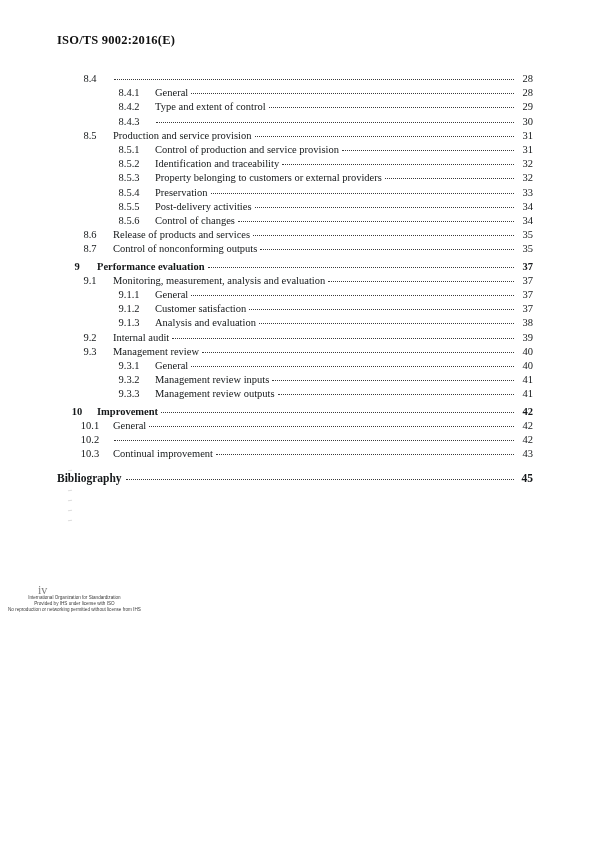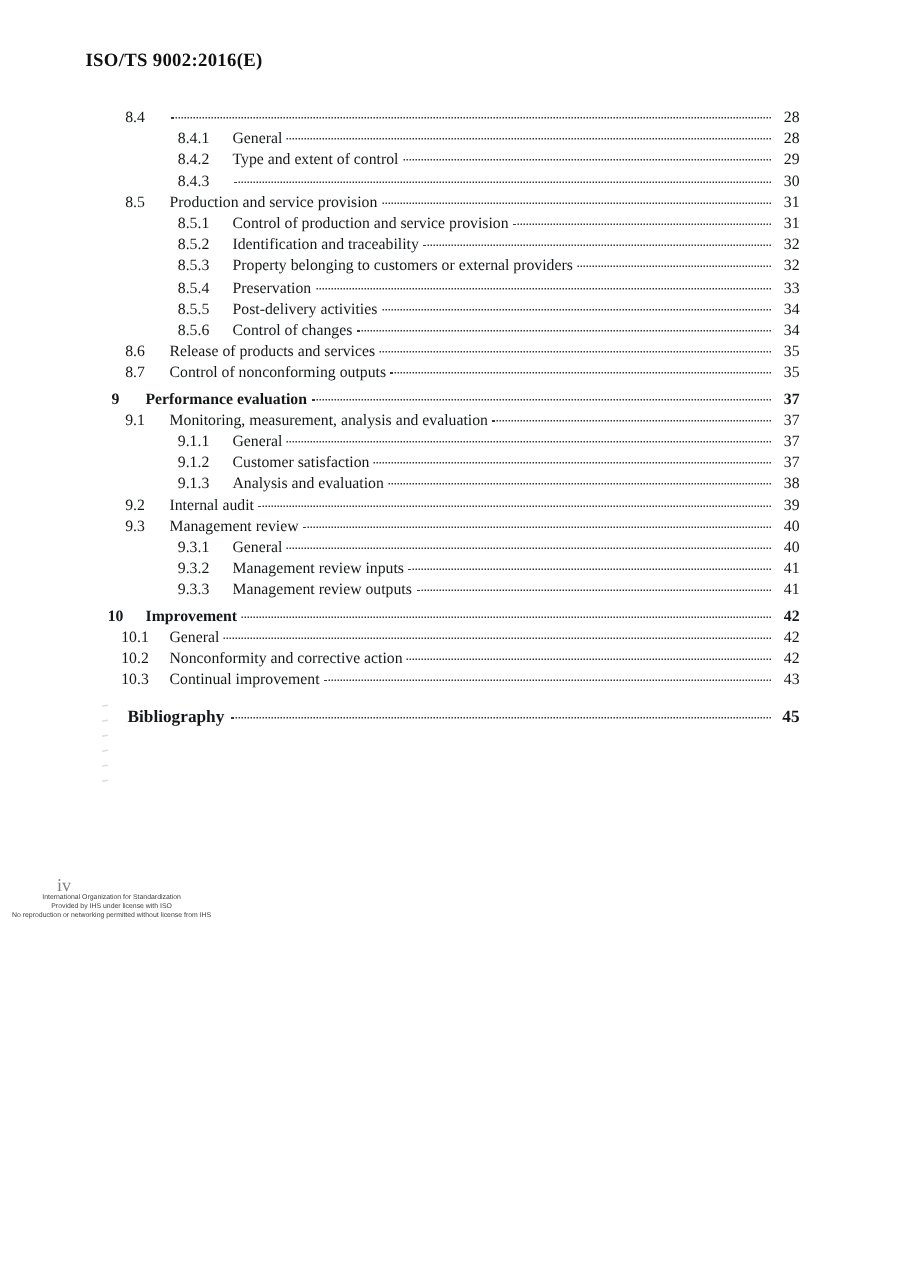--- a/index.html
+++ b/index.html
@@ -77,21 +77,21 @@
     text-align: right;
     width: 18px;
   }
   .gap-sm { height: 3px; }
 
   .biblio {
     margin-top: 10px;
     font-weight: bold;
     font-size: 11.5px;
   }
-  .biblio .title { padding-right: 3px; margin-left: 28px; }
+  .biblio .title { padding-right: 3px; }
 
   .faint-marks {
     position: absolute;
     left: 68px;
     top: 470px;
     width: 6px;
     height: 70px;
     opacity: 0.33;
   }
   .faint-marks span {
@@ -275,21 +275,20 @@
         <span class="pg">42</span>
       </div>
       <div class="toc-row lvl-1">
         <span class="num">10.1</span>
         <span class="title">General</span>
         <span class="dots"></span>
         <span class="pg">42</span>
       </div>
       <div class="toc-row lvl-1">
         <span class="num">10.2</span>
-        <span class="title">Nonconformity and corrective action</span>
         <span class="dots"></span>
         <span class="pg">42</span>
       </div>
       <div class="toc-row lvl-1">
         <span class="num">10.3</span>
         <span class="title">Continual improvement</span>
         <span class="dots"></span>
         <span class="pg">43</span>
       </div>
       <div class="toc-row lvl-biblio biblio bold">

